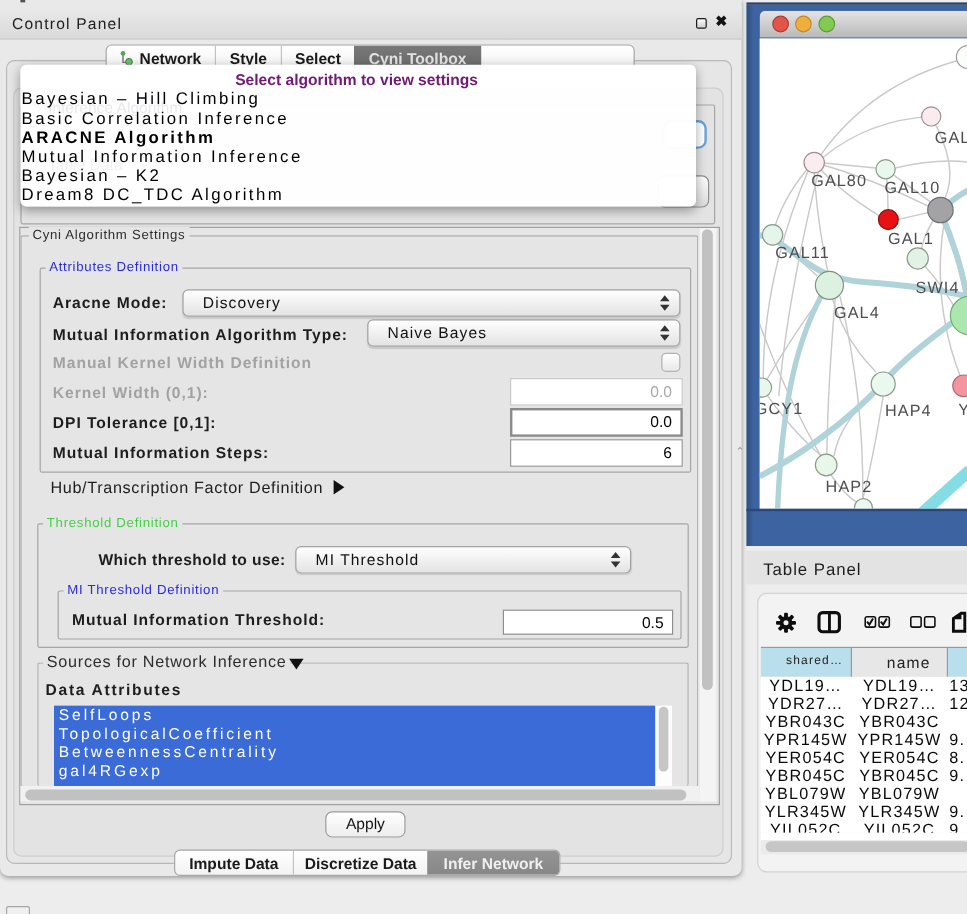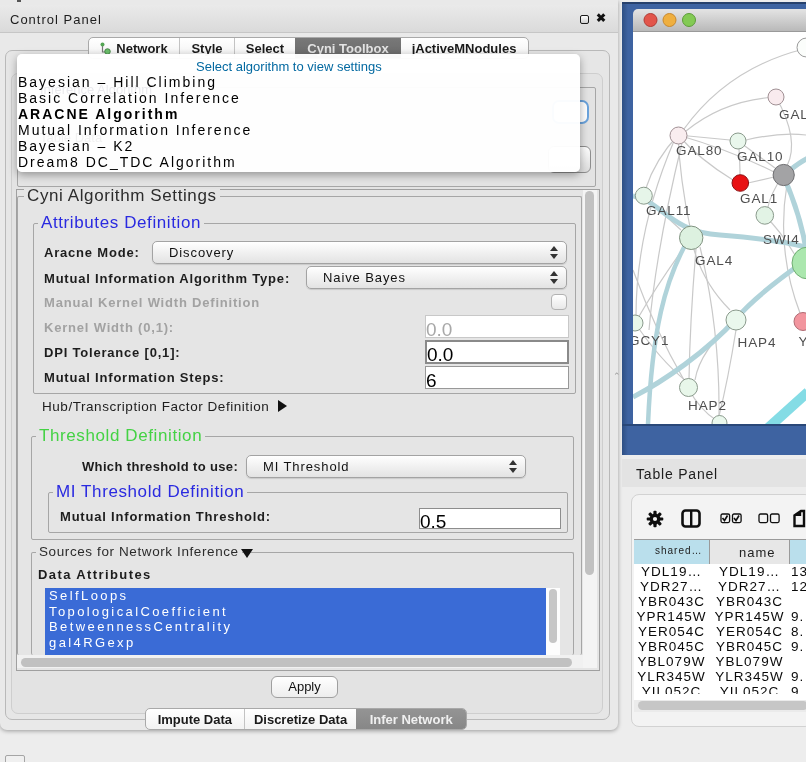--- a/index.html
+++ b/index.html
@@ -4,27 +4,27 @@
 <style>
   html,body{margin:0;padding:0;}
   body{width:806px;height:762px;position:relative;overflow:hidden;
        background:#ededed;font-family:"Liberation Sans",sans-serif;
        -webkit-font-smoothing:antialiased;}
   .ab{position:absolute;}
   .b{font-weight:bold;}
   .lbl{position:absolute;font-size:13px;color:#1d1d1d;white-space:nowrap;letter-spacing:0.8px;}
   .glbl{position:absolute;font-size:13px;color:#a2a2a2;white-space:nowrap;font-weight:bold;letter-spacing:0.8px;}
   .group{position:absolute;border:1px solid #a6a6a6;border-radius:2px;}
-  .gtitle{position:absolute;font-size:17px;white-space:nowrap;background:#e5e5e5;padding:0 3px;line-height:14px;letter-spacing:0.6px;}
+  .gtitle{position:absolute;font-size:11px;white-space:nowrap;background:#e5e5e5;padding:0 3px;line-height:14px;letter-spacing:0.6px;}
   .combo{position:absolute;border:1px solid #a3a3a3;border-radius:5px;
          background:linear-gradient(#ffffff,#f2f2f2 45%,#e3e3e3);
          box-shadow:0 1px 1px rgba(0,0,0,0.12);}
   .combo .tx{position:absolute;left:16px;top:3px;font-size:13px;color:#111;letter-spacing:0.9px;}
   .arr{position:absolute;width:0;height:0;border-left:4px solid transparent;border-right:4px solid transparent;}
-  .fld{position:absolute;background:#fff;font-size:19px;white-space:nowrap;box-sizing:border-box;}
+  .fld{position:absolute;background:#fff;font-size:13px;text-align:right;white-space:nowrap;box-sizing:border-box;}
   .seg{position:absolute;display:flex;border:1px solid #a9a9a9;border-radius:5px;
        background:linear-gradient(#ffffff,#f2f2f2);overflow:hidden;}
   .seg>div{height:100%;display:flex;align-items:center;justify-content:center;
        font-size:13px;font-weight:bold;color:#1a1a1a;}
   .seg .sep{width:1px;background:#c3c3c3;flex:none;}
   .seg .on{background:linear-gradient(#787878,#6a6a6a);color:#e4e4e4;}
 </style>
 </head>
 <body>
 
@@ -42,21 +42,20 @@
   <div style="width:90px;"><svg width="12" height="13" viewBox="0 0 12 13" style="margin-right:4px;">
         <path d="M2.5 3 L2.5 10 L6 10" stroke="#777" stroke-width="1.2" fill="none"></path>
         <circle cx="2.5" cy="2.5" r="2" fill="#53a553"></circle>
         <circle cx="7.5" cy="9.5" r="2.8" fill="#6cbf6c" stroke="#3c7a3c" stroke-width="0.8"></circle>
       </svg>Network</div>
     <div class="sep"></div>
   <div style="width:54px;">Style</div>
     <div class="sep"></div>
   <div style="width:60px;">Select</div>
   <div class="on" style="width:106px;font-weight:bold;">Cyni Toolbox</div>
-  <div style="width:126px;">jActiveMNodules</div>
 </div>
 
 <div class="ab" style="left:17px;top:87px;width:577px;height:98px;border:1px solid #a6a6a6;border-radius:2px;"></div>
 <div class="ab" style="left:552px;top:100px;width:33px;height:20px;border:2.5px solid #6ba3dc;border-radius:7px;background:#fff;"></div>
 <div class="ab" style="left:548px;top:146px;width:41px;height:25px;border:1px solid #8e8e8e;border-radius:6px;background:linear-gradient(#fdfdfd,#dcdcdc);"></div>
 
 <div class="ab" style="left:16px;top:189px;width:582px;height:480px;border:1px solid #a0a0a0;background:#e5e5e5;"></div>
 
 <div class="ab" style="left:583px;top:190px;width:14px;height:478px;background:#f4f4f4;"></div>
 <div class="ab" style="left:585px;top:191px;width:9px;height:384px;background:#c1c1c1;border-radius:5px;"></div>
@@ -130,21 +129,21 @@
 <div class="seg" style="left:145px;top:708px;width:320px;height:20px;">
   <div style="width:98px;">Impute Data</div>
     <div class="sep"></div>
   <div style="width:112px;">Discretize Data</div>
   <div class="on" style="width:110px;background:linear-gradient(#949494,#878787);color:#f0f0f0;">Infer Network</div>
 </div>
 
 <div class="ab" style="left:5px;top:755px;width:18px;height:10px;border:1px solid #a5a5a5;border-radius:2px;background:#f0f0f0;"></div>
 
 <div class="ab" style="left:17px;top:54px;width:563px;height:118px;background:rgba(255,255,255,0.97);border-radius:5px;box-shadow:0 3px 9px rgba(0,0,0,0.35);"></div>
-<div class="ab" style="left:196px;top:59px;font-size:13px;color:#0369a1;font-weight:normal;">Select algorithm to view settings</div>
+<div class="ab" style="left:196px;top:59px;font-size:13px;color:#701a75;font-weight:bold;">Select algorithm to view settings</div>
 <div class="ab" style="left:40px;top:82px;font-size:13px;color:rgba(90,90,120,0.13);">Inference Algorithm</div>
 <div class="ab" style="left:40px;top:130px;font-size:13px;color:rgba(90,90,90,0.08);font-weight:normal;">Table Data</div>
 <div class="ab" style="left:18px;top:74px;font-size:14px;letter-spacing:2px;color:#000;line-height:16px;white-space:nowrap;">
 Bayesian – Hill Climbing<br>
 Basic Correlation Inference<br>
 <span class="b">ARACNE Algorithm</span><br>
 Mutual Information Inference<br>
 Bayesian – K2<br>
 Dream8 DC_TDC Algorithm
 </div>

